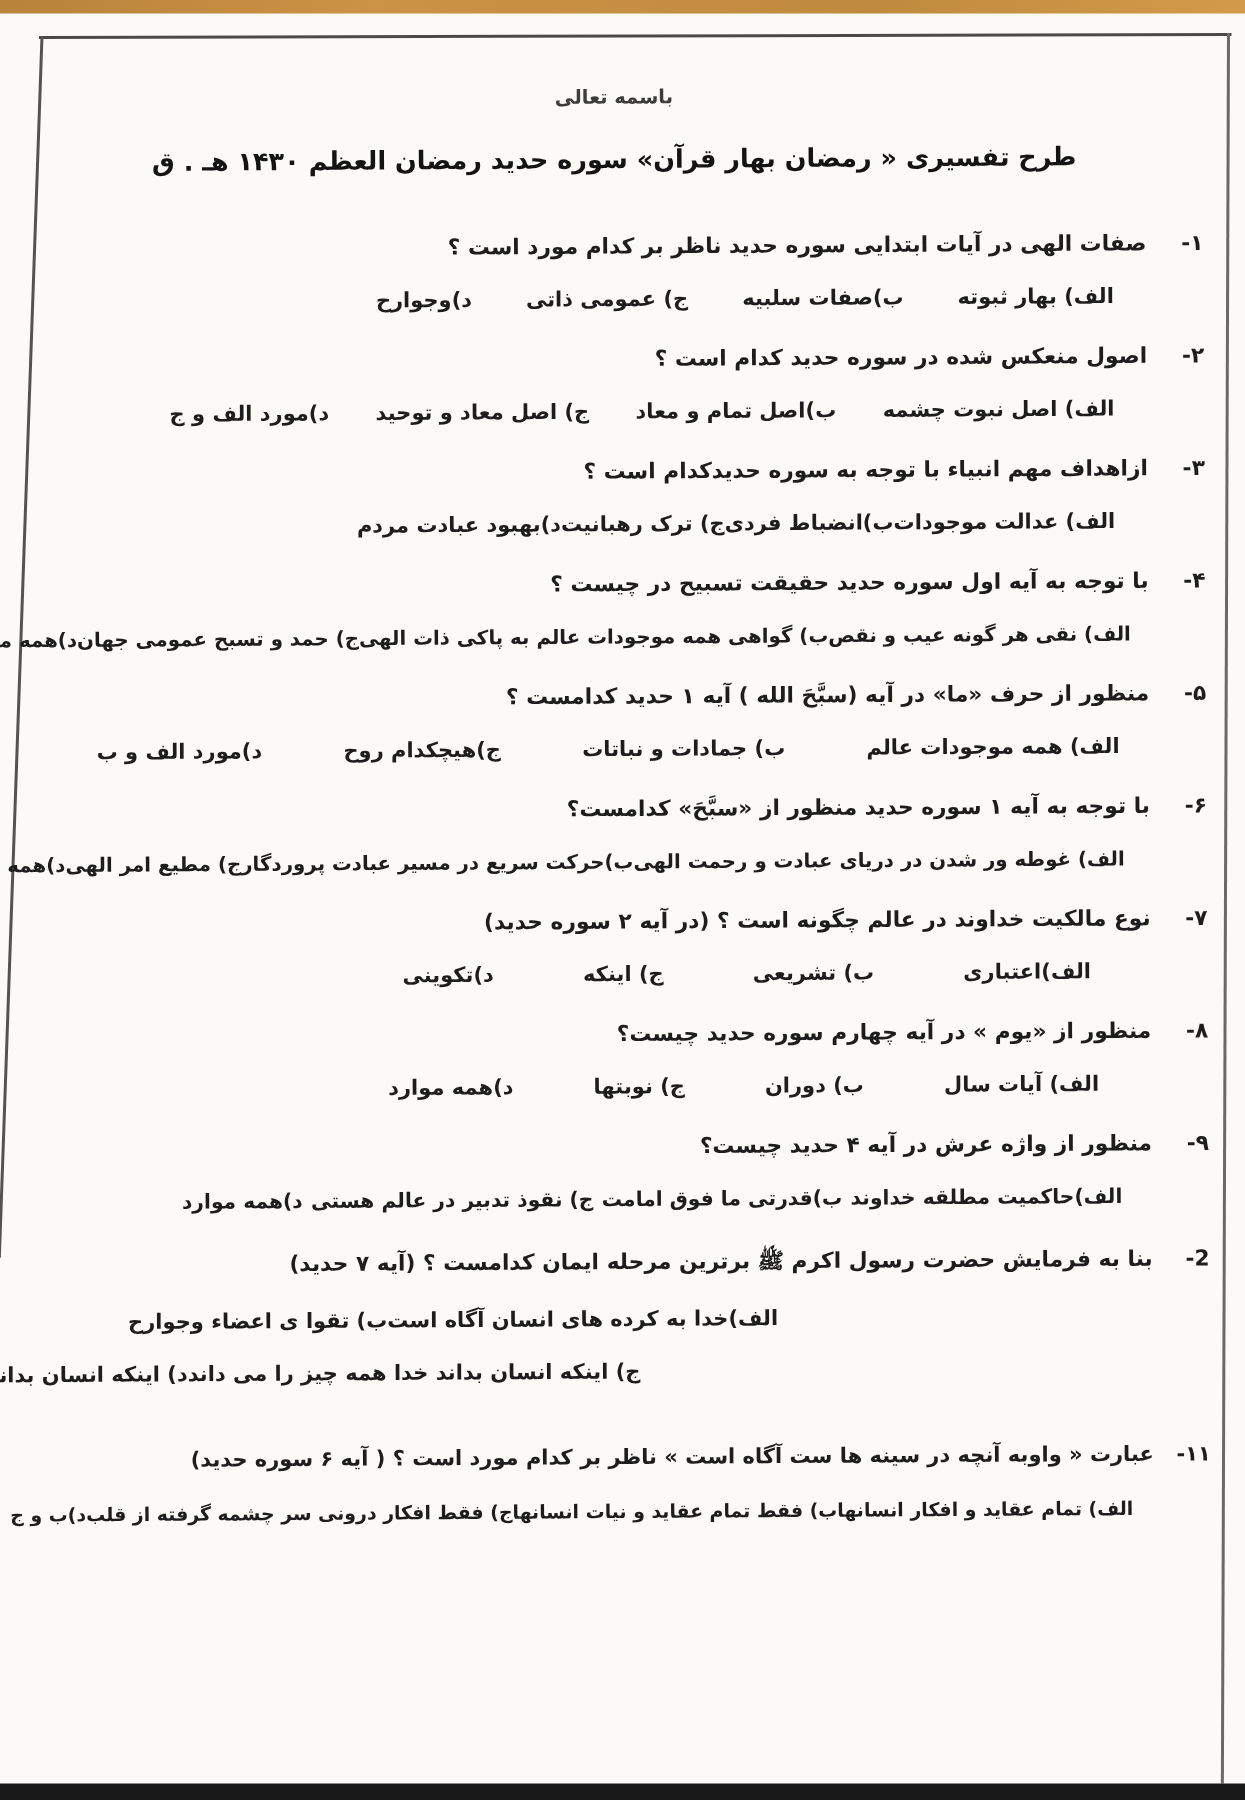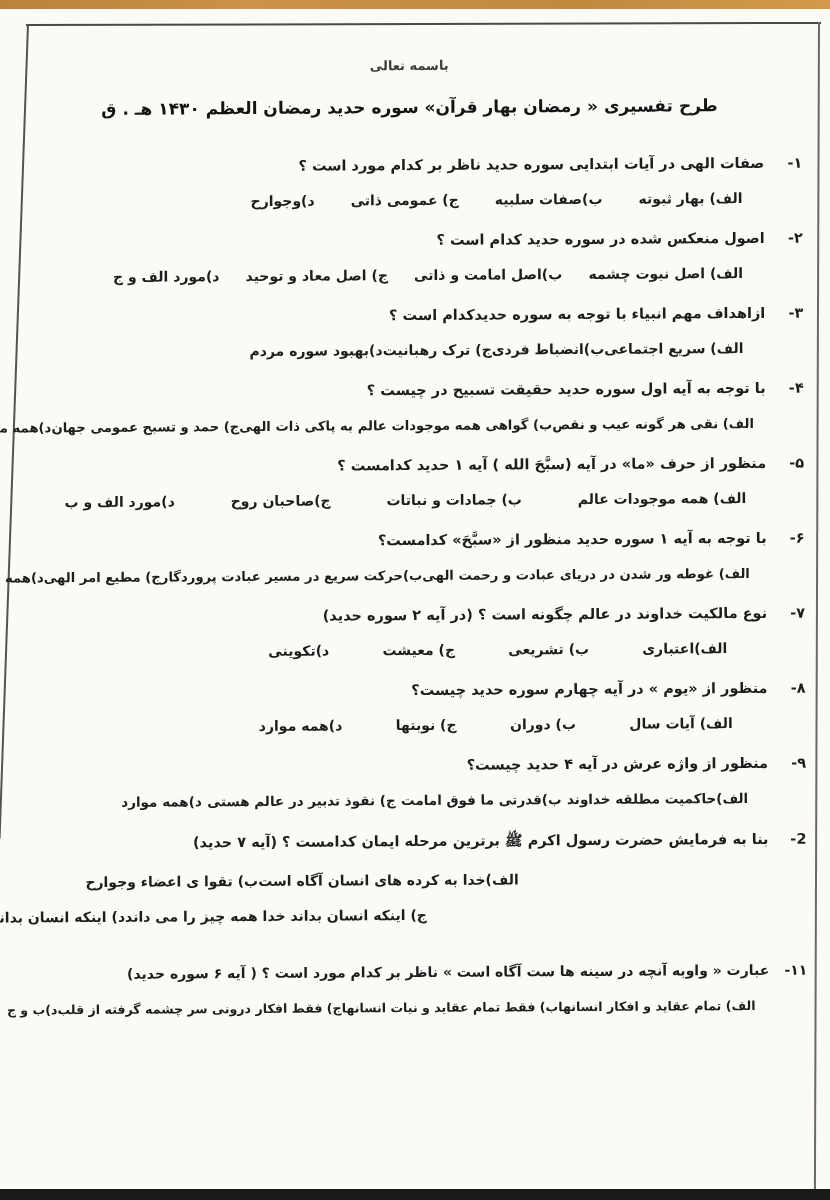--- a/index.html
+++ b/index.html
@@ -66,36 +66,36 @@
     </div>
   </div>
 
   <div class="q">
     <div class="q-line">
       <span class="q-num">۲-</span>
       <span class="q-text">اصول منعکس شده در سوره حدید کدام است ؟</span>
     </div>
     <div class="q-opts" style="padding-right:60px;padding-left:95px;">
       <span>الف) اصل نبوت چشمه</span>
-      <span>ب)اصل امامت و ذاتی</span>
+      <span>ب)اصل تمام و معاد</span>
       <span>ج) اصل معاد و توحید</span>
       <span>د)مورد الف و ج</span>
     </div>
   </div>
 
   <div class="q">
     <div class="q-line">
       <span class="q-num">۳-</span>
       <span class="q-text">ازاهداف مهم انبیاء با توجه  به سوره حدیدکدام است ؟</span>
     </div>
     <div class="q-opts" style="padding-right:60px;padding-left:295px;">
-      <span>الف) سریع اجتماعی</span>
+      <span>الف) عدالت موجودات</span>
       <span>ب)انضباط فردی</span>
       <span>ج) ترک رهبانیت</span>
-      <span>د)بهبود سوره مردم</span>
+      <span>د)بهبود عبادت مردم</span>
     </div>
   </div>
 
   <div class="q">
     <div class="q-line">
       <span class="q-num">۴-</span>
       <span class="q-text">با توجه به آیه اول سوره حدید حقیقت تسبیح در چیست ؟</span>
     </div>
     <div class="q-opts opts-sm" style="padding-right:50px;padding-left:60px;">
       <span>الف) نقی هر گونه عیب و نقص</span>
@@ -106,21 +106,21 @@
   </div>
 
   <div class="q">
     <div class="q-line">
       <span class="q-num">۵-</span>
       <span class="q-text">منظور از حرف «ما» در آیه (سبَّحَ الله ) آیه ۱ حدید کدامست ؟</span>
     </div>
     <div class="q-opts" style="padding-right:58px;padding-left:45px;">
       <span>الف) همه موجودات عالم</span>
       <span>ب) جمادات و نباتات</span>
-      <span>ج)صاحبان روح</span>
+      <span>ج)هیچکدام روح</span>
       <span>د)مورد الف و ب</span>
     </div>
   </div>
 
   <div class="q">
     <div class="q-line">
       <span class="q-num">۶-</span>
       <span class="q-text">با توجه به آیه ۱ سوره حدید منظور از «سبَّحَ» کدامست؟</span>
     </div>
     <div class="q-opts opts-sm" style="padding-right:55px;padding-left:8px;">
@@ -132,21 +132,21 @@
   </div>
 
   <div class="q">
     <div class="q-line">
       <span class="q-num">۷-</span>
       <span class="q-text">نوع مالکیت خداوند در عالم چگونه است ؟ (در آیه ۲ سوره حدید)</span>
     </div>
     <div class="q-opts" style="padding-right:78px;padding-left:248px;">
       <span>الف)اعتباری</span>
       <span>ب) تشریعی</span>
-      <span>ج) معیشت</span>
+      <span>ج) اینکه</span>
       <span>د)تکوینی</span>
     </div>
   </div>
 
   <div class="q">
     <div class="q-line">
       <span class="q-num">۸-</span>
       <span class="q-text">منظور از «یوم » در آیه چهارم سوره حدید چیست؟</span>
     </div>
     <div class="q-opts" style="padding-right:73px;padding-left:238px;">

